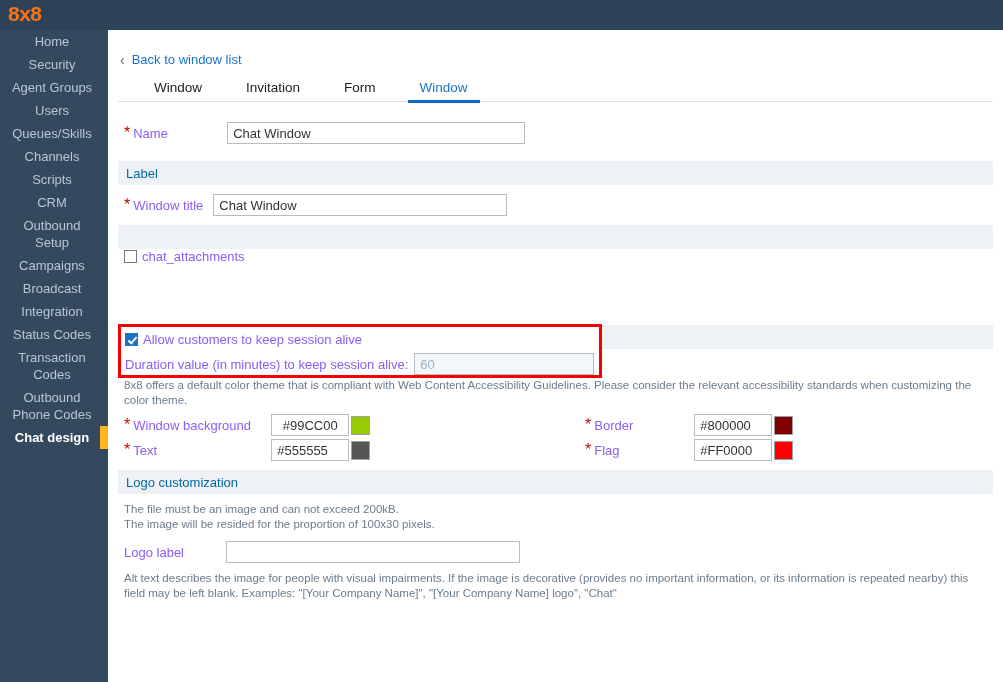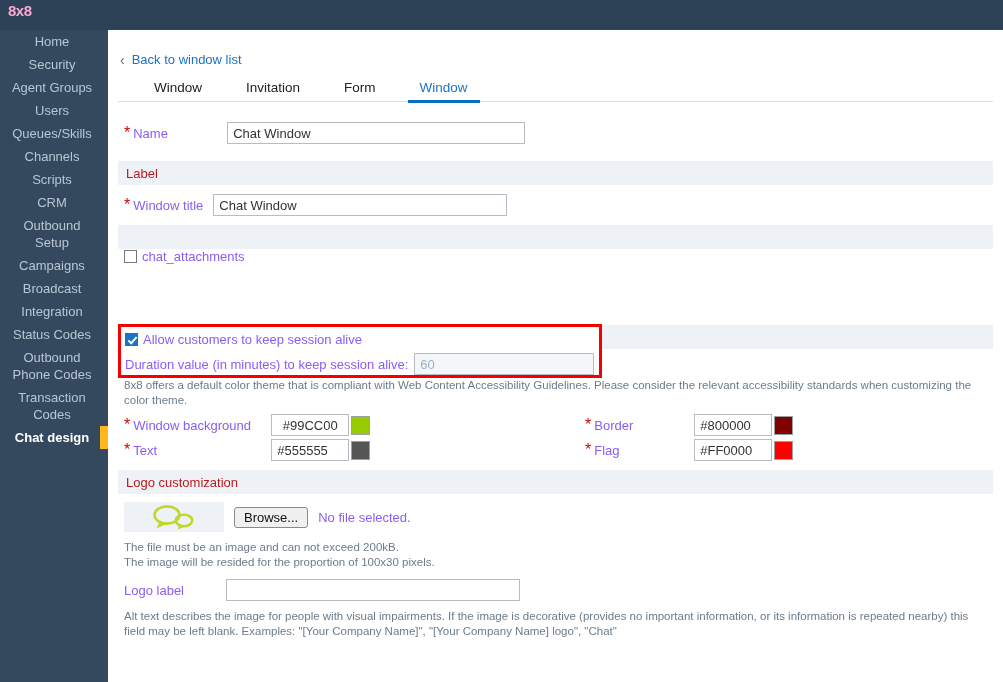--- a/index.html
+++ b/index.html
@@ -11,21 +11,21 @@
   }
   #app { position: relative; width: 1003px; height: 682px; }
 
   
   .topbar {
     position: absolute; left: 0; top: 0; width: 1003px; height: 30px;
     background: #2e4257;
   }
   .brand {
     position: absolute; left: 8px; top: 2px;
-    color: #f9a8d4; font-size: 15px; font-weight: bold;
+    color: #f97316; font-size: 21px; font-weight: bold;
     letter-spacing: -0.5px;
   }
 
   
   .sidebar {
     position: absolute; left: 0; top: 30px; width: 108px; height: 652px;
     background: #34495e;
     text-align: center;
   }
   .nav-item {
@@ -87,21 +87,21 @@
     font-size: 13px; color: #333; height: 22px;
     padding: 2px 5px; font-family: "Liberation Sans", sans-serif;
     outline: none;
   }
   .txt::placeholder { color: #9bb2c6; }
   .txt[disabled] { background: #f4f7fa; }
 
   .secbar {
     background: #eef2f7; height: 24px;
     display: flex; align-items: center; padding-left: 8px;
-    font-size: 13px; color: #b91c1c;
+    font-size: 13px; color: #0369a1;
   }
   .secbar.empty { }
 
   .cb {
     width: 13px; height: 13px; border: 1px solid #767676; background: #fff;
     display: inline-block; position: relative; margin-right: 5px;
     vertical-align: middle; cursor: pointer; flex: 0 0 auto;
   }
   .cb.checked { background: #1a73c8; border-color: #1a73c8; }
   .cb.checked::after {
@@ -149,22 +149,22 @@
     <div class="nav-item"><span>Users</span></div>
     <div class="nav-item"><span>Queues/Skills</span></div>
     <div class="nav-item"><span>Channels</span></div>
     <div class="nav-item"><span>Scripts</span></div>
     <div class="nav-item"><span>CRM</span></div>
     <div class="nav-item"><span>Outbound Setup</span></div>
     <div class="nav-item"><span>Campaigns</span></div>
     <div class="nav-item"><span>Broadcast</span></div>
     <div class="nav-item"><span>Integration</span></div>
     <div class="nav-item"><span>Status Codes</span></div>
+    <div class="nav-item"><span>Transaction Codes</span></div>
     <div class="nav-item"><span>Outbound Phone Codes</span></div>
-    <div class="nav-item"><span>Transaction Codes</span></div>
     <div class="nav-item active">
       <span>Chat design</span>
       <span class="accent"></span>
     </div>
   </div>
 
   <div class="main">
 
 
     <div class="content">
@@ -239,32 +239,20 @@
         <div class="row" style="position:absolute;left:467px;top:25px;">
           <span class="req">*</span>
           <span class="flabel" style="width:100px;">Flag</span>
           <input class="txt" style="width: 78px;" value="#FF0000">
           <span class="swatch" id="sw3" style="margin-left: 2px; background: rgb(255, 0, 0);"></span>
         </div>
       </div>
 
       <div class="secbar" style="margin-top:6px;">Logo customization</div>
 
-      <div class="row" style="margin-top:8px;padding-left:6px;">
-        <div class="logo-box">
-          <svg width="46" height="24" viewBox="0 0 46 24">
-            <ellipse cx="16" cy="10" rx="12.5" ry="8.6" fill="none" stroke="#C1D72E" stroke-width="2.6"></ellipse>
-            <path d="M9 16 L6.5 22.5 L14 19.2 Z" fill="#C1D72E" stroke="#C1D72E" stroke-width="1"></path>
-            <ellipse cx="33" cy="15.5" rx="8.2" ry="5.8" fill="none" stroke="#C1D72E" stroke-width="2.6"></ellipse>
-            <path d="M29 19.5 L27.2 23.8 L33 21.5 Z" fill="#C1D72E" stroke="#C1D72E" stroke-width="1"></path>
-          </svg>
-        </div>
-        <button class="browse-btn" style="margin-left:10px;">Browse...</button>
-        <span class="flabel" style="margin-left:10px;">No file selected.</span>
-      </div>
 
       <div class="helptext" style="margin-top:8px;padding-left:6px;">The file must be an image and can not exceed 200kB.</div>
       <div class="helptext" style="padding-left:6px;">The image will be resided for the proportion of 100x30 pixels.</div>
 
       <div class="row" style="margin-top:9px;padding-left:6px;">
         <span class="flabel" style="width:102px;">Logo label</span>
         <input class="txt" style="width: 294px;" value="">
       </div>
 
       <div class="helptext" style="margin-top:8px;padding-left:6px;width:872px;">Alt text describes the image for people with visual impairments. If the image is decorative (provides no important information, or its information is repeated nearby) this field may be left blank. Examples: "[Your Company Name]", "[Your Company Name] logo", "Chat"</div>

